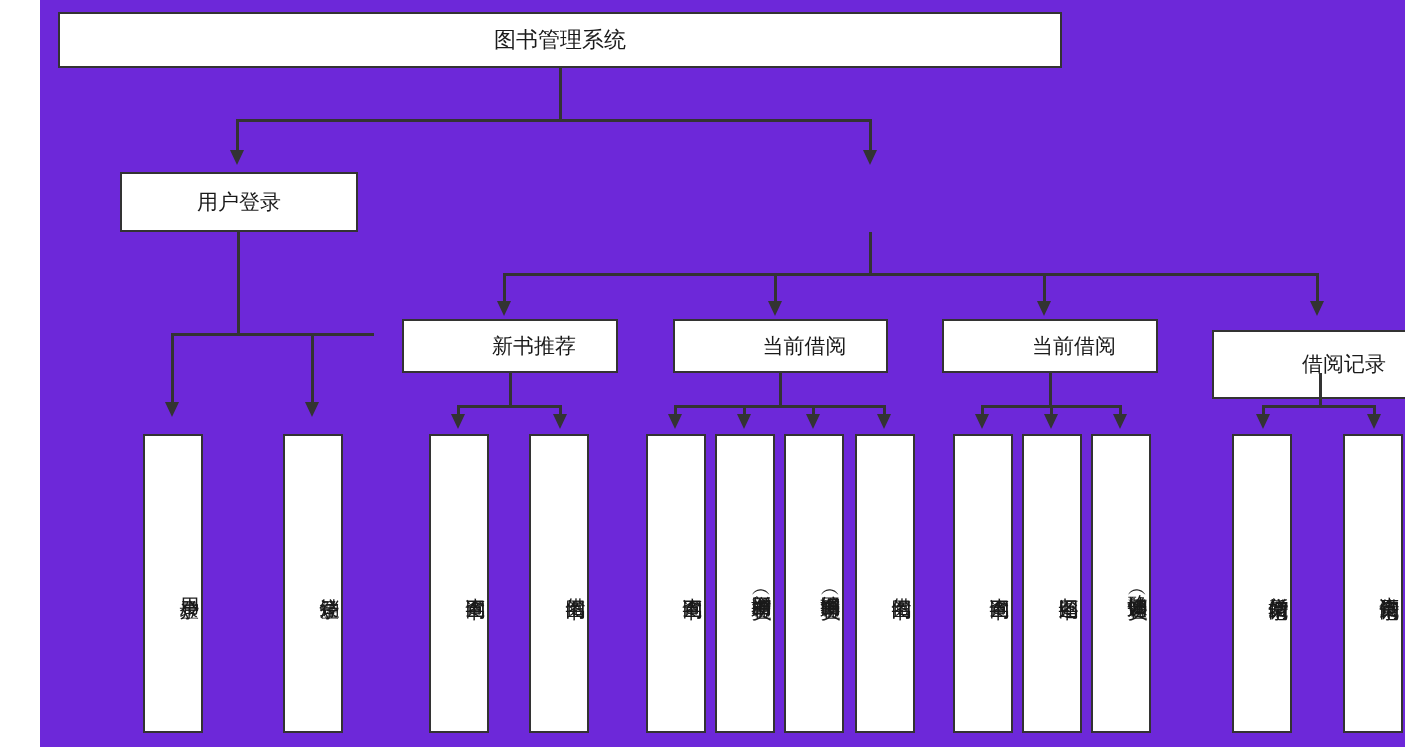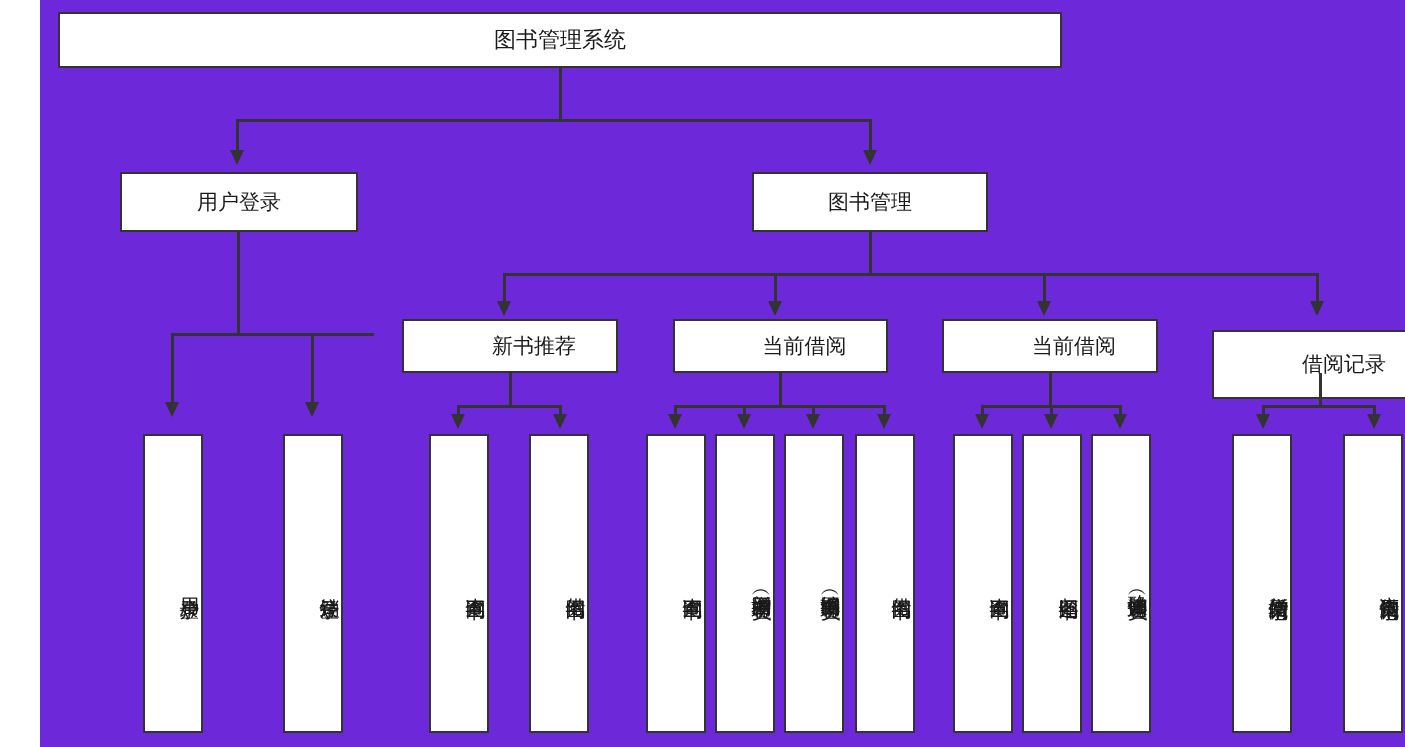--- a/index.html
+++ b/index.html
@@ -78,23 +78,20 @@
   <div class="conn h" style="left:196px;top:119px;width:636px;height:3px;"></div>
 
   <div class="conn v" style="left:196px;top:119px;width:3px;height:34px;"></div>
   <div class="arrow" style="left:190px;top:150px;"></div>
   <div class="conn v" style="left:829px;top:119px;width:3px;height:34px;"></div>
   <div class="arrow" style="left:823px;top:150px;"></div>
 
   <div class="node lvl2" style="left:80px;top:172px;width:238px;height:60px;">
     <span>用户登录</span>
   </div>
-  <div class="node lvl2" style="left:712px;top:172px;width:236px;height:60px;">
-    <span>图书管理</span>
-  </div>
 
   <div class="conn v" style="left:197px;top:232px;width:3px;height:103px;"></div>
   <div class="conn h" style="left:131px;top:333px;width:203px;height:3px;"></div>
   <div class="conn v" style="left:131px;top:333px;width:3px;height:72px;"></div>
   <div class="arrow" style="left:125px;top:402px;"></div>
   <div class="conn v" style="left:271px;top:333px;width:3px;height:72px;"></div>
   <div class="arrow" style="left:265px;top:402px;"></div>
 
   <div class="conn v" style="left:829px;top:232px;width:3px;height:43px;"></div>
   <div class="conn h" style="left:463px;top:273px;width:816px;height:3px;"></div>

